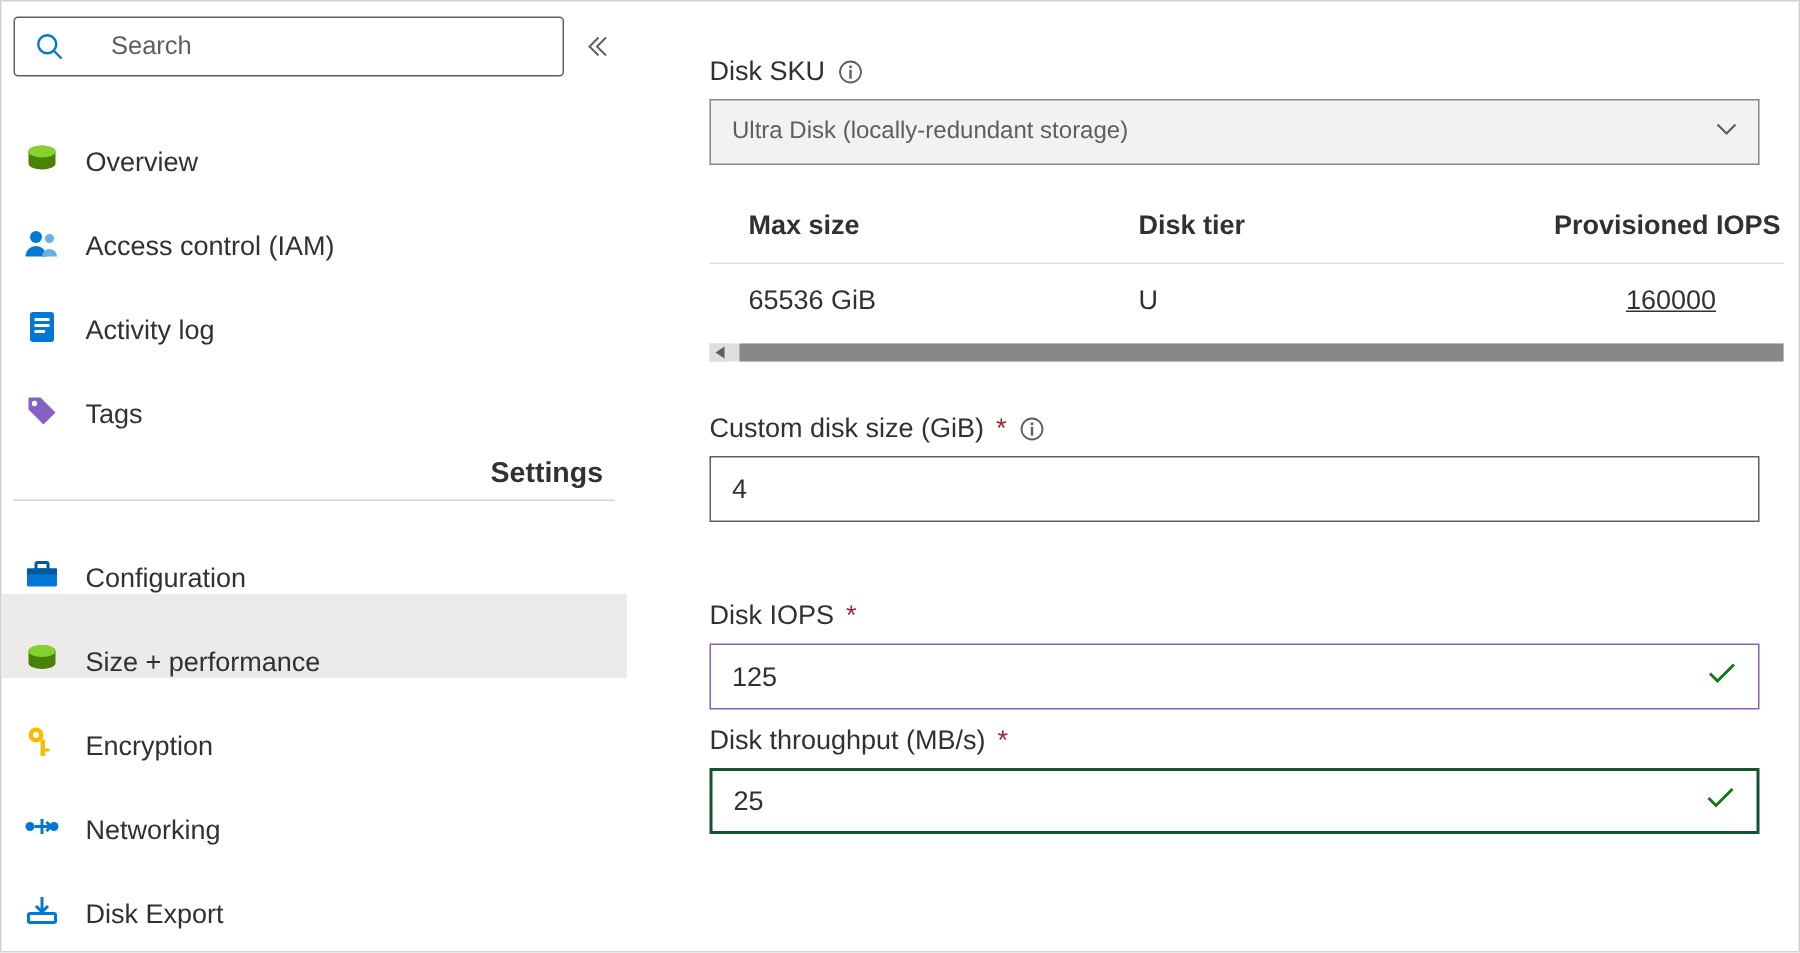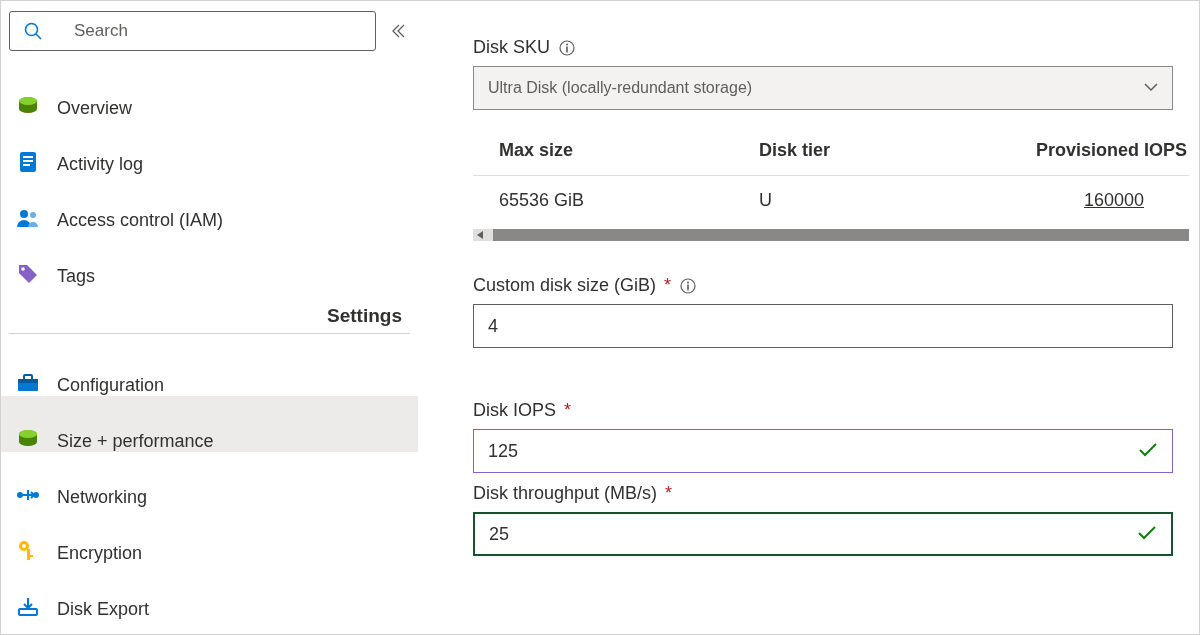--- a/index.html
+++ b/index.html
@@ -193,44 +193,44 @@
           <ellipse cx="11" cy="6" rx="9" ry="4" fill="#6bb700"></ellipse>
           <path d="M2 6 v8 a9 4 0 0 0 18 0 v-8" fill="#498205"></path>
           <ellipse cx="11" cy="6" rx="9" ry="4" fill="#86d130"></ellipse>
         </svg>
     </span>
     <span>Overview</span>
   </div>
 
   <div class="nav-item">
     <span class="nav-icon">
+      <svg width="24" height="20" viewBox="0 0 24 20">
+          <circle cx="8" cy="6" r="4" fill="#0078d4"></circle>
+          <path d="M1 19 a7 7 0 0 1 14 0 z" fill="#0078d4"></path>
+          <circle cx="17" cy="7" r="3" fill="#69afe5"></circle>
+          <path d="M12 19 a5 5 0 0 1 10 0 z" fill="#69afe5"></path>
+        </svg>
+    </span>
+    <span>Access control (IAM)</span>
+  </div>
+
+  <div class="nav-item">
+    <span class="nav-icon">
       <svg width="20" height="22" viewBox="0 0 20 22">
           <rect x="2" y="1" width="16" height="20" rx="2" fill="#0078d4"></rect>
           <rect x="5" y="5" width="10" height="2" fill="#fff"></rect>
           <rect x="5" y="9" width="10" height="2" fill="#fff"></rect>
           <rect x="5" y="13" width="7" height="2" fill="#fff"></rect>
         </svg>
     </span>
     <span>Activity log</span>
   </div>
 
   <div class="nav-item">
     <span class="nav-icon">
-      <svg width="24" height="20" viewBox="0 0 24 20">
-          <circle cx="8" cy="6" r="4" fill="#0078d4"></circle>
-          <path d="M1 19 a7 7 0 0 1 14 0 z" fill="#0078d4"></path>
-          <circle cx="17" cy="7" r="3" fill="#69afe5"></circle>
-          <path d="M12 19 a5 5 0 0 1 10 0 z" fill="#69afe5"></path>
-        </svg>
-    </span>
-    <span>Access control (IAM)</span>
-  </div>
-
-  <div class="nav-item">
-    <span class="nav-icon">
       <svg width="22" height="22" viewBox="0 0 22 22">
           <path d="M2 2 h8 l10 10 -8 8 -10-10 z" fill="#8661c5"></path>
           <circle cx="6" cy="6" r="1.8" fill="#fff"></circle>
         </svg>
     </span>
     <span>Tags</span>
   </div>
 
   <div class="section-hdr">Settings</div>
 
@@ -247,44 +247,44 @@
 
   <div class="nav-item selected">
     <span class="nav-icon">
       <svg width="22" height="22" viewBox="0 0 22 22">
           <ellipse cx="11" cy="6" rx="9" ry="4" fill="#6bb700"></ellipse>
           <path d="M2 6 v8 a9 4 0 0 0 18 0 v-8" fill="#498205"></path>
           <ellipse cx="11" cy="6" rx="9" ry="4" fill="#86d130"></ellipse>
         </svg>
     </span>
     <span>Size + performance</span>
+  </div>
+
+  <div class="nav-item">
+    <span class="nav-icon">
+      <svg width="20" height="22" viewBox="0 0 20 22">
+          <circle cx="6" cy="6" r="5" fill="#ffb900"></circle>
+          <circle cx="6" cy="6" r="2" fill="#fff"></circle>
+          <rect x="9" y="9" width="3" height="11" fill="#ffb900"></rect>
+          <rect x="12" y="15" width="3" height="2" fill="#ffb900"></rect>
+        </svg>
+    </span>
+    <span>Encryption</span>
   </div>
 
   <div class="nav-item">
     <span class="nav-icon">
       <svg width="24" height="18" viewBox="0 0 24 18">
           <circle cx="4" cy="9" r="3" fill="#0078d4"></circle>
           <circle cx="20" cy="9" r="3" fill="#0078d4"></circle>
           <path d="M7 9 h10 M12 4 v10" stroke="#0078d4" stroke-width="2" fill="none"></path>
           <path d="M15 6 l3 3 -3 3" fill="none" stroke="#0078d4" stroke-width="2"></path>
         </svg>
     </span>
     <span>Networking</span>
-  </div>
-
-  <div class="nav-item">
-    <span class="nav-icon">
-      <svg width="20" height="22" viewBox="0 0 20 22">
-          <circle cx="6" cy="6" r="5" fill="#ffb900"></circle>
-          <circle cx="6" cy="6" r="2" fill="#fff"></circle>
-          <rect x="9" y="9" width="3" height="11" fill="#ffb900"></rect>
-          <rect x="12" y="15" width="3" height="2" fill="#ffb900"></rect>
-        </svg>
-    </span>
-    <span>Encryption</span>
   </div>
 
   <div class="nav-item">
     <span class="nav-icon">
       <svg width="22" height="20" viewBox="0 0 22 20">
           <rect x="2" y="12" width="18" height="6" rx="1" fill="none" stroke="#0078d4" stroke-width="2"></rect>
           <path d="M11 1 v10 M7 7 l4 4 4-4" fill="none" stroke="#0078d4" stroke-width="2"></path>
         </svg>
     </span>
     <span>Disk Export</span>

